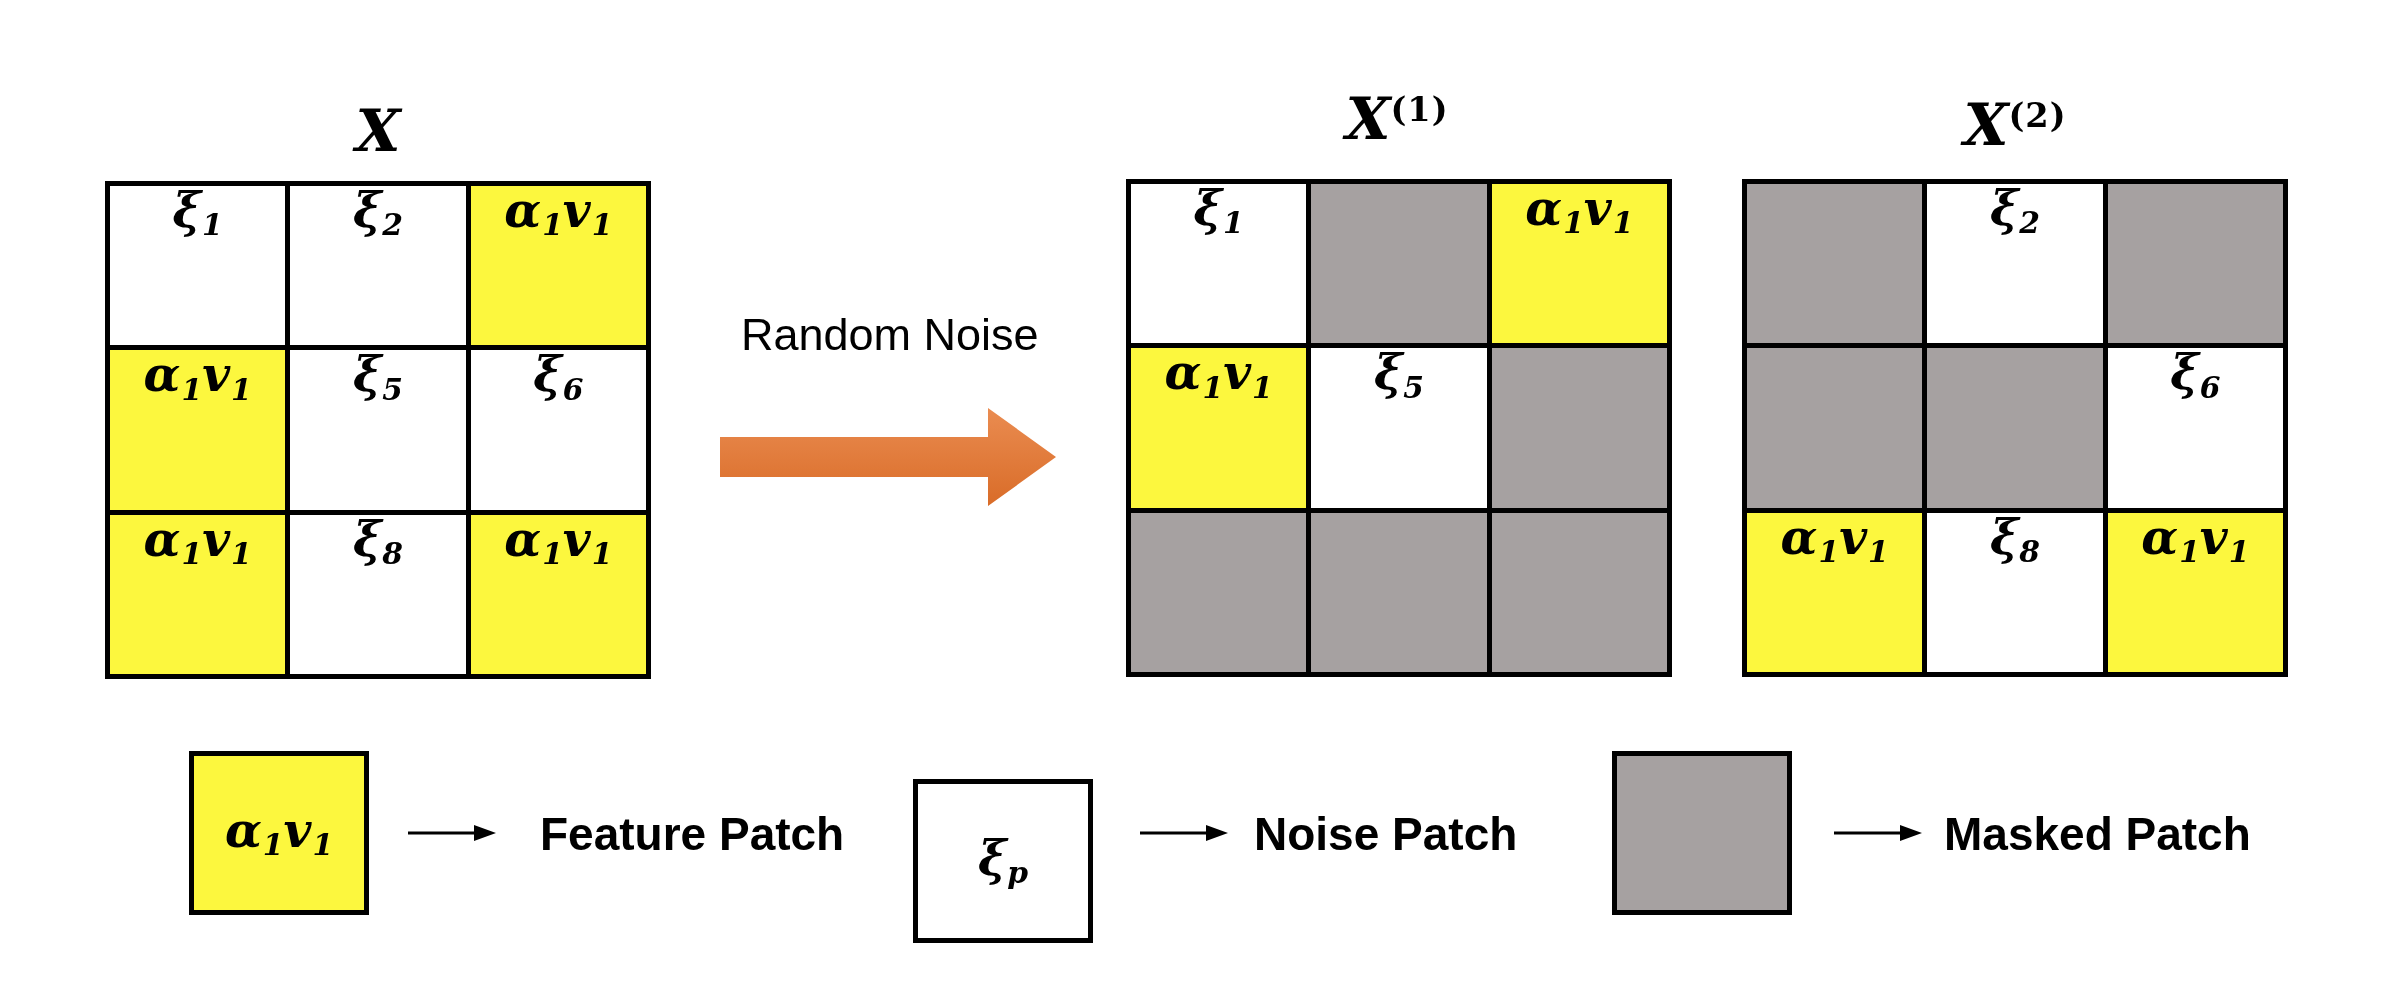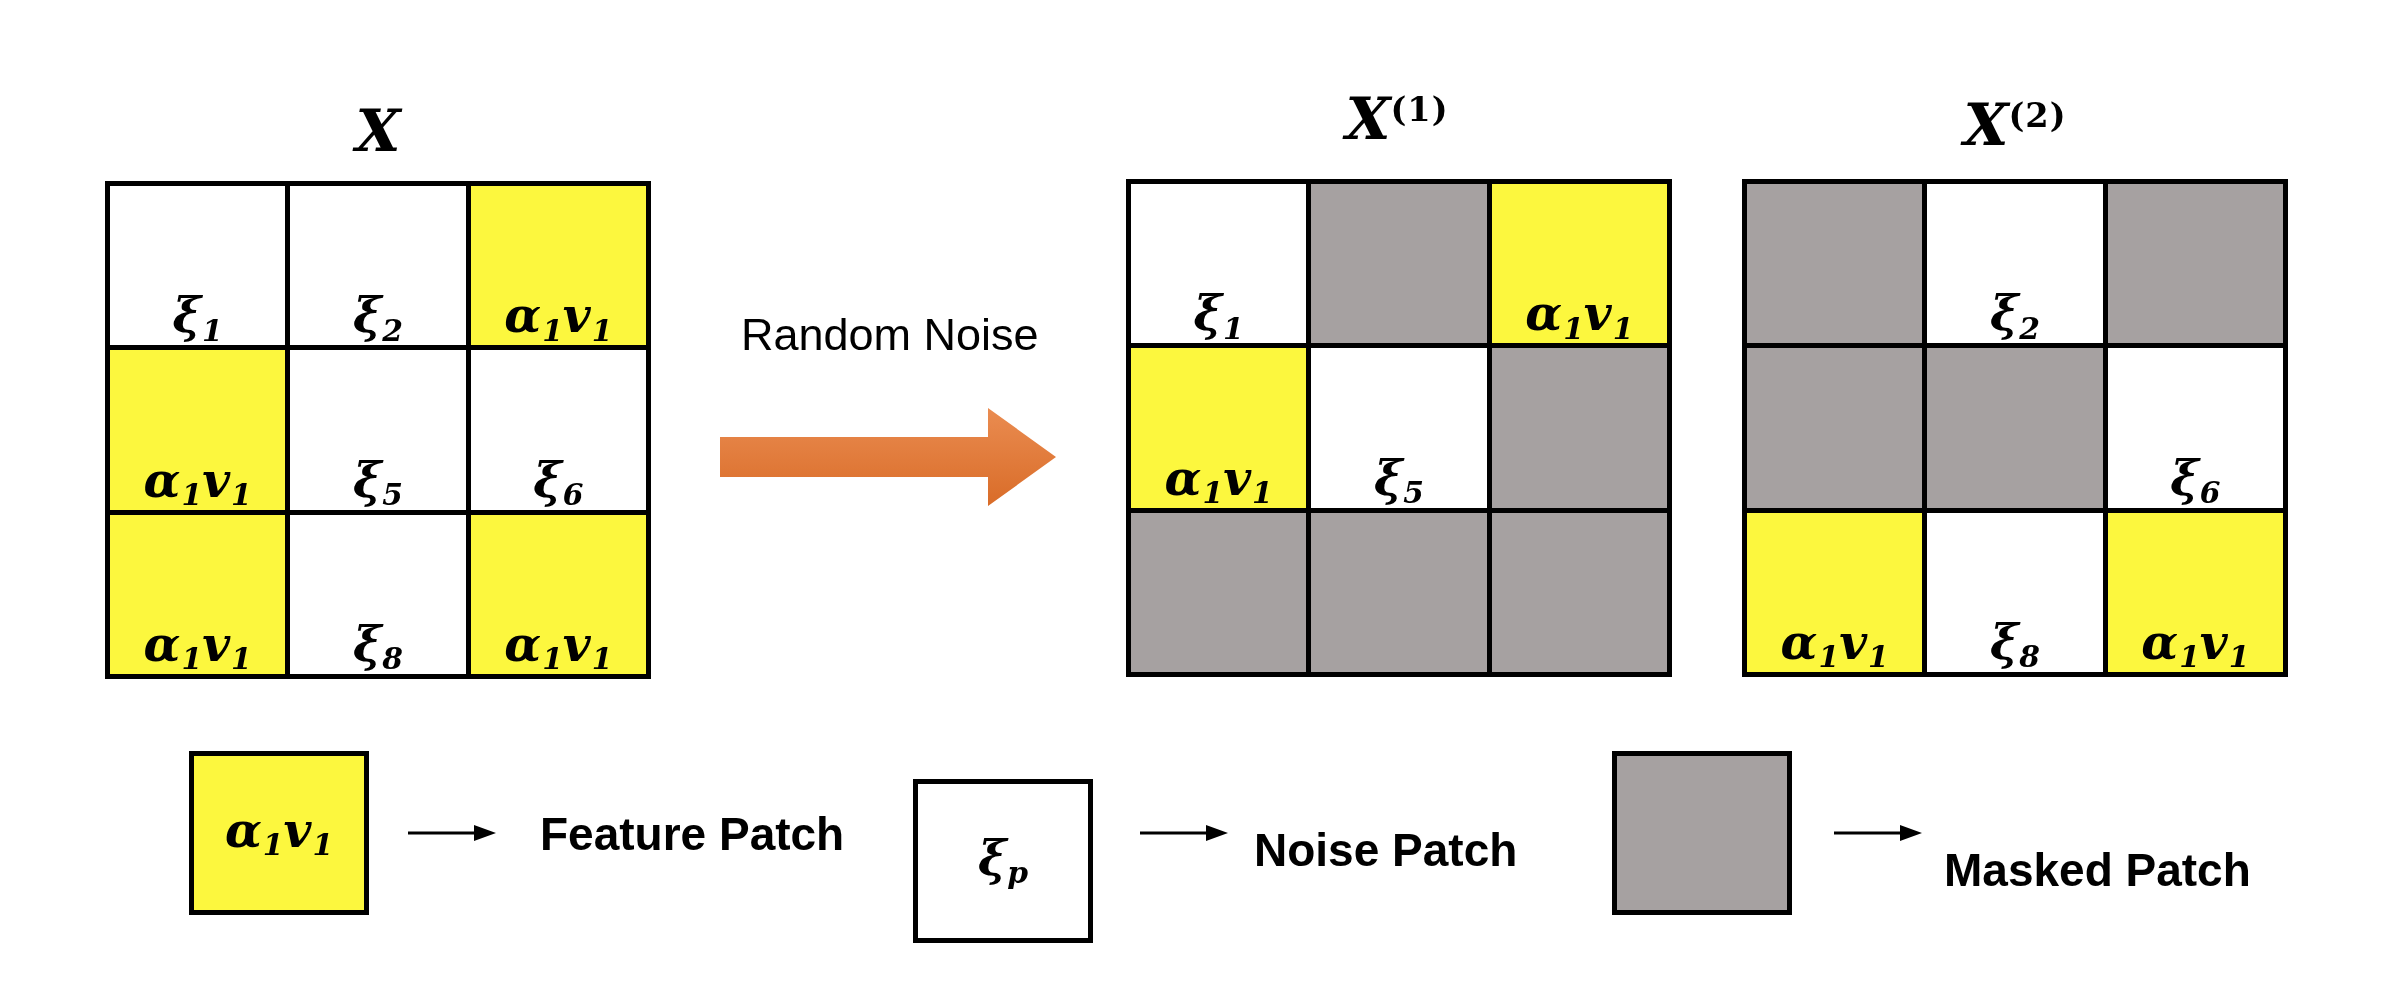--- a/index.html
+++ b/index.html
@@ -10,21 +10,21 @@
   
   .grid{
     position:absolute;width:546px;height:498px;box-sizing:border-box;
     background:#000;display:grid;
     grid-template-columns:repeat(3,1fr);grid-template-rows:repeat(3,1fr);
     gap:5px;padding:5px;
   }
   #grid-x {left:105px;top:181px;}
   #grid-x1{left:1126px;top:179px;}
   #grid-x2{left:1742px;top:179px;}
-  .cell{display:flex;align-items:flex-end;justify-content:center;}
+  .cell{display:flex;align-items:flex-start;justify-content:center;}
   [data-celltype="noise"]  {background:#ffffff;}
   [data-celltype="feature"]{background:#FCF73E;}
   [data-celltype="masked"] {background:#A6A1A1;}
   .mathlabel{
     font-family:"DejaVu Serif",serif;font-style:italic;font-weight:600;
     font-size:48px;line-height:1;white-space:nowrap;
   }
   .msub{font-size:0.62em;vertical-align:-0.28em;margin-left:1px;}
   
   .grid-title{
@@ -51,22 +51,22 @@
   #swatch-noise  {left:913px;top:779px;background:#ffffff;}
   #swatch-masked {left:1612px;top:751px;background:#A6A1A1;}
   .legend-arrow{position:absolute;top:823px;}
   #legend-arrow-0{left:408px;}
   #legend-arrow-1{left:1140px;}
   #legend-arrow-2{left:1834px;}
   .legend-label{
     position:absolute;top:806px;font-size:46px;line-height:56px;white-space:nowrap;font-weight:bold;
   }
   #legend-label-0{left:540px;}
-  #legend-label-1{left:1254px;margin-top:16px;}
-  #legend-label-2{left:1944px;margin-top:36px;}
+  #legend-label-1{left:1254px;}
+  #legend-label-2{left:1944px;}
 </style>
 </head>
 <body>
 
 <div class="grid-title" id="title-x"><span>X</span><span class="tsup"></span></div>
 <div class="grid-title" id="title-x1"><span>X</span><span class="tsup">(1)</span></div>
 <div class="grid-title" id="title-x2"><span>X</span><span class="tsup">(2)</span></div>
 
 <div class="grid" id="grid-x">
     <div class="cell" data-celltype="noise">

